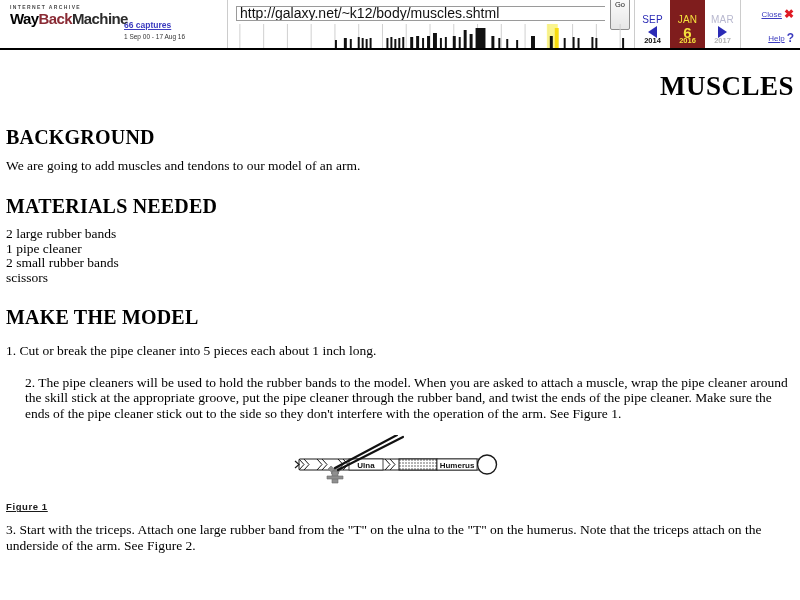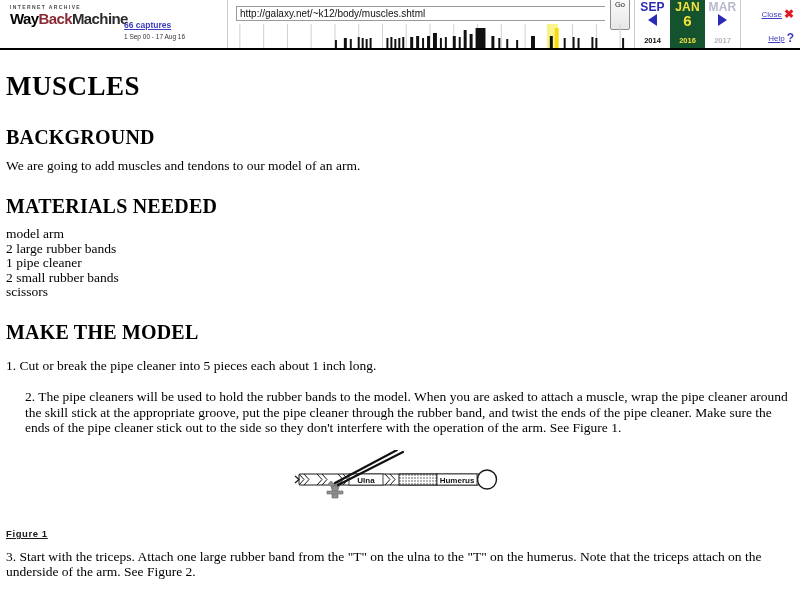--- a/index.html
+++ b/index.html
@@ -85,21 +85,21 @@
   }
   .wm-url-row {
     height: 24px;
     display: flex;
     align-items: center;
     padding: 2px 4px 0 8px;
   }
   .wm-url-input {
     flex: 1 1 auto;
     height: 15px;
-    font-size: 10px;
+    font-size: 14px;
     font-family: "Liberation Sans", sans-serif;
     color: #111111;
     border: 1px solid #9a9a9a;
     border-right: none;
     background: #ffffff;
     padding: 0 3px;
     line-height: 13px;
     white-space: nowrap;
     overflow: hidden;
   }
@@ -143,28 +143,29 @@
     height: 100%;
     align-items: stretch;
   }
   .wm-date-col {
     flex: 1 1 33.33%;
     text-align: center;
     padding-top: 3px;
     position: relative;
   }
   .wm-date-col.current {
-    background: #14532d;
+    background: #7f1d1d;
   }
   .wm-month {
-    font-size: 12px;
-    font-weight: bold;
+    font-size: 10px;
+    font-weight: normal;
     color: #2b2bb5;
     letter-spacing: 0.2px;
     line-height: 9px;
+    margin-top: 12px;
   }
   .wm-date-col.current .wm-month { color: #f5e23d; }
   .wm-date-col.dim .wm-month { color: #b8b8cf; }
   .wm-arrow {
     margin: 2px auto 1px auto;
     width: 0; height: 0;
     border-top: 6px solid transparent;
     border-bottom: 6px solid transparent;
   }
   .wm-arrow.left  { border-right: 9px solid #2b2bb5; }
@@ -225,21 +226,21 @@
     margin-left: 2px;
     vertical-align: -1px;
   }
 
   
   #page-content {
     padding: 0 6px;
     width: 800px;
   }
   .doc-title {
-    text-align: left;
+    text-align: right;
     font-family: "Liberation Serif", serif;
     font-size: 27px;
     font-weight: bold;
     letter-spacing: 0.5px;
     margin: 21px 0 24px 0;
     color: #000000;
   }
   h2.section-head {
     font-family: "Liberation Serif", serif;
     font-size: 20px;
@@ -281,21 +282,21 @@
     text-align: left;
     margin: 14px 0 10px 0;
   }
   .figure-svg { display: block; margin: 0 auto; }
   .figure-caption {
     font-family: "Liberation Sans", sans-serif;
     font-weight: bold;
     font-size: 9.5px;
     letter-spacing: 0.6px;
     color: #1a1a1a;
-    margin-top: 18px;
+    margin-top: 6px;
     text-decoration: underline;
   }
 </style>
 </head>
 <body>
 
 <div id="wm-toolbar">
 
   <div class="wm-logo-cell">
     <div class="ia-text">INTERNET ARCHIVE</div>
@@ -412,21 +413,20 @@
 
 <div id="page-content">
 
   <div class="doc-title">MUSCLES</div>
 
   <h2 class="section-head" id="section-background">BACKGROUND</h2>
   <p class="body-text">We are going to add muscles and tendons to our model of an arm.</p>
 
   <h2 class="section-head" id="section-materials">MATERIALS NEEDED</h2>
   <div class="materials-list">
-    <div>model arm</div>
     <div>2 large rubber bands</div>
     <div>1 pipe cleaner</div>
     <div>2 small rubber bands</div>
     <div>scissors</div>
   </div>
 
   <h2 class="section-head" id="section-make">MAKE THE MODEL</h2>
 
   <p class="step-para" id="step-1">1. Cut or break the pipe cleaner into 5 pieces each about 1 inch long.</p>
 

